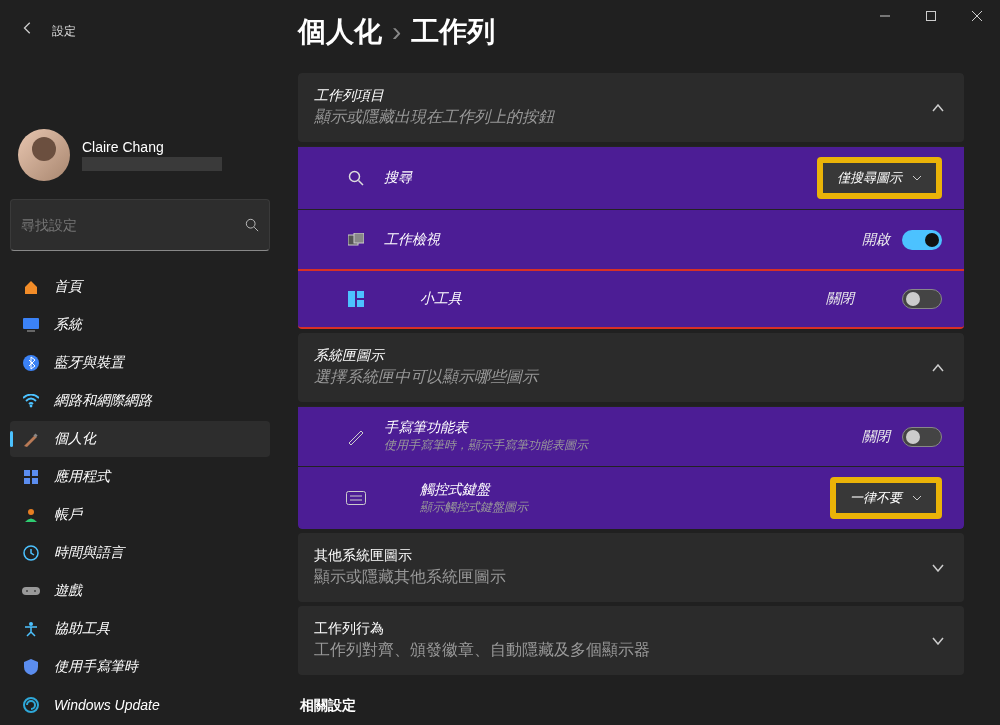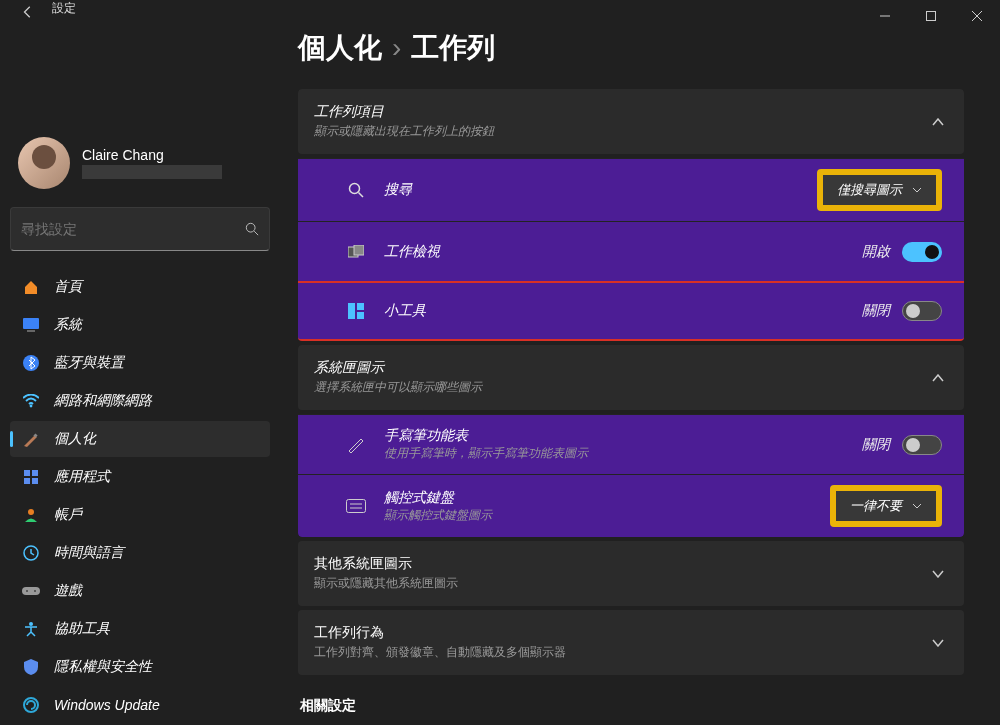--- a/index.html
+++ b/index.html
@@ -8,21 +8,21 @@
   background: #202020;
   color: #ffffff;
   font-family: "Segoe UI", "Microsoft JhengHei", sans-serif;
   font-size: 14px;
   overflow: hidden;
   position: relative;
 }
 .titlebar {
   height: 40px;
   display: flex;
-  align-items: flex-start;
+  align-items: flex-end;
   padding-left: 16px;
 }
 .titlebar .back {
   width: 24px; height: 24px;
   display: flex; align-items: center; justify-content: center;
   margin-right: 12px;
   cursor: pointer;
 }
 .titlebar .title { font-size: 12px; color: #ddd; }
 .window-controls {
@@ -60,21 +60,21 @@
 .user-info .email-mask {
   width: 140px; height: 14px;
   background: #3a3a3a;
   margin-top: 2px;
 }
 .search-box {
   background: #2d2d2d;
   border: 1px solid #3a3a3a;
   border-bottom: 1px solid #888;
   border-radius: 4px;
-  height: 44px;
+  height: 52px;
   display: flex; align-items: center;
   padding: 0 10px;
   margin-bottom: 18px;
 }
 .search-box input {
   flex: 1; background: transparent; border: none; outline: none;
   color: #ccc; font-size: 14px;
 }
 .nav-list { list-style: none; }
 .nav-item {
@@ -120,21 +120,21 @@
   border-radius: 4px;
   margin-bottom: 4px;
 }
 .section-header {
   padding: 14px 18px 14px 16px;
   display: flex; align-items: center;
   cursor: pointer;
 }
 .section-header .texts { flex: 1; }
 .section-header .title { font-size: 14px; }
-.section-header .desc { font-size: 12px; color: #999; margin-top: 2px; }
+.section-header .desc { font-size: 16px; color: #999; margin-top: 2px; }
 .chevron { width: 14px; color: #ccc; }
 .option-row {
   display: flex; align-items: center;
   padding: 10px 22px 10px 48px;
   min-height: 60px;
   background: #4c1d95;
   border-top: 1px solid #232323;
 }
 .option-row .row-icon {
   width: 20px; height: 20px; margin-right: 18px;
@@ -169,21 +169,21 @@
   position: absolute; top: 3px;
 }
 .toggle.on .knob { right: 3px; background: #111; }
 .toggle.off .knob { left: 3px; background: #ccc; top: 2px; }
 .highlighted {
   border: 2px solid #d93025;
   border-radius: 6px;
   margin: 0 -2px;
 }
 .section-group { margin-bottom: 4px; border-radius: 4px; overflow: hidden; font-style: italic; }
-.section-group .option-row:last-child { border-radius: 0 0 4px 4px; }
+.section-group .option-row:last-child { border-radius: 0 0 4px 4px; gap: 36px; }
 .related-heading {
   font-size: 14px; font-weight: 600;
   margin: 22px 0 10px 2px;
 }
 .main::-webkit-scrollbar { width: 0; }
 svg { display: block; }
 </style>
 </head>
 <body>
 
@@ -324,21 +324,21 @@
             </svg>
           </span>
           <span class="nav-label">協助工具</span>
         </li>
       <li class="nav-item">
           <span class="nav-icon">
             <svg width="14" height="16">
               <path d="M7 0 L14 3 V8 Q14 14 7 16 Q0 14 0 8 V3 Z" fill="#5b8def"></path>
             </svg>
           </span>
-          <span class="nav-label">隱私權與安全性</span>
+          <span class="nav-label">使用手寫筆時</span>
         </li>
       <li class="nav-item">
           <span class="nav-icon">
             <svg width="16" height="16">
               <circle cx="8" cy="8" r="7" fill="none" stroke="#2ea8d9" stroke-width="2"></circle>
               <path d="M4 8 A4 4 0 1 1 8 12" stroke="#2ea8d9" stroke-width="2" fill="none"></path>
             </svg>
           </span>
           <span class="nav-label">Windows Update</span>
         </li>

